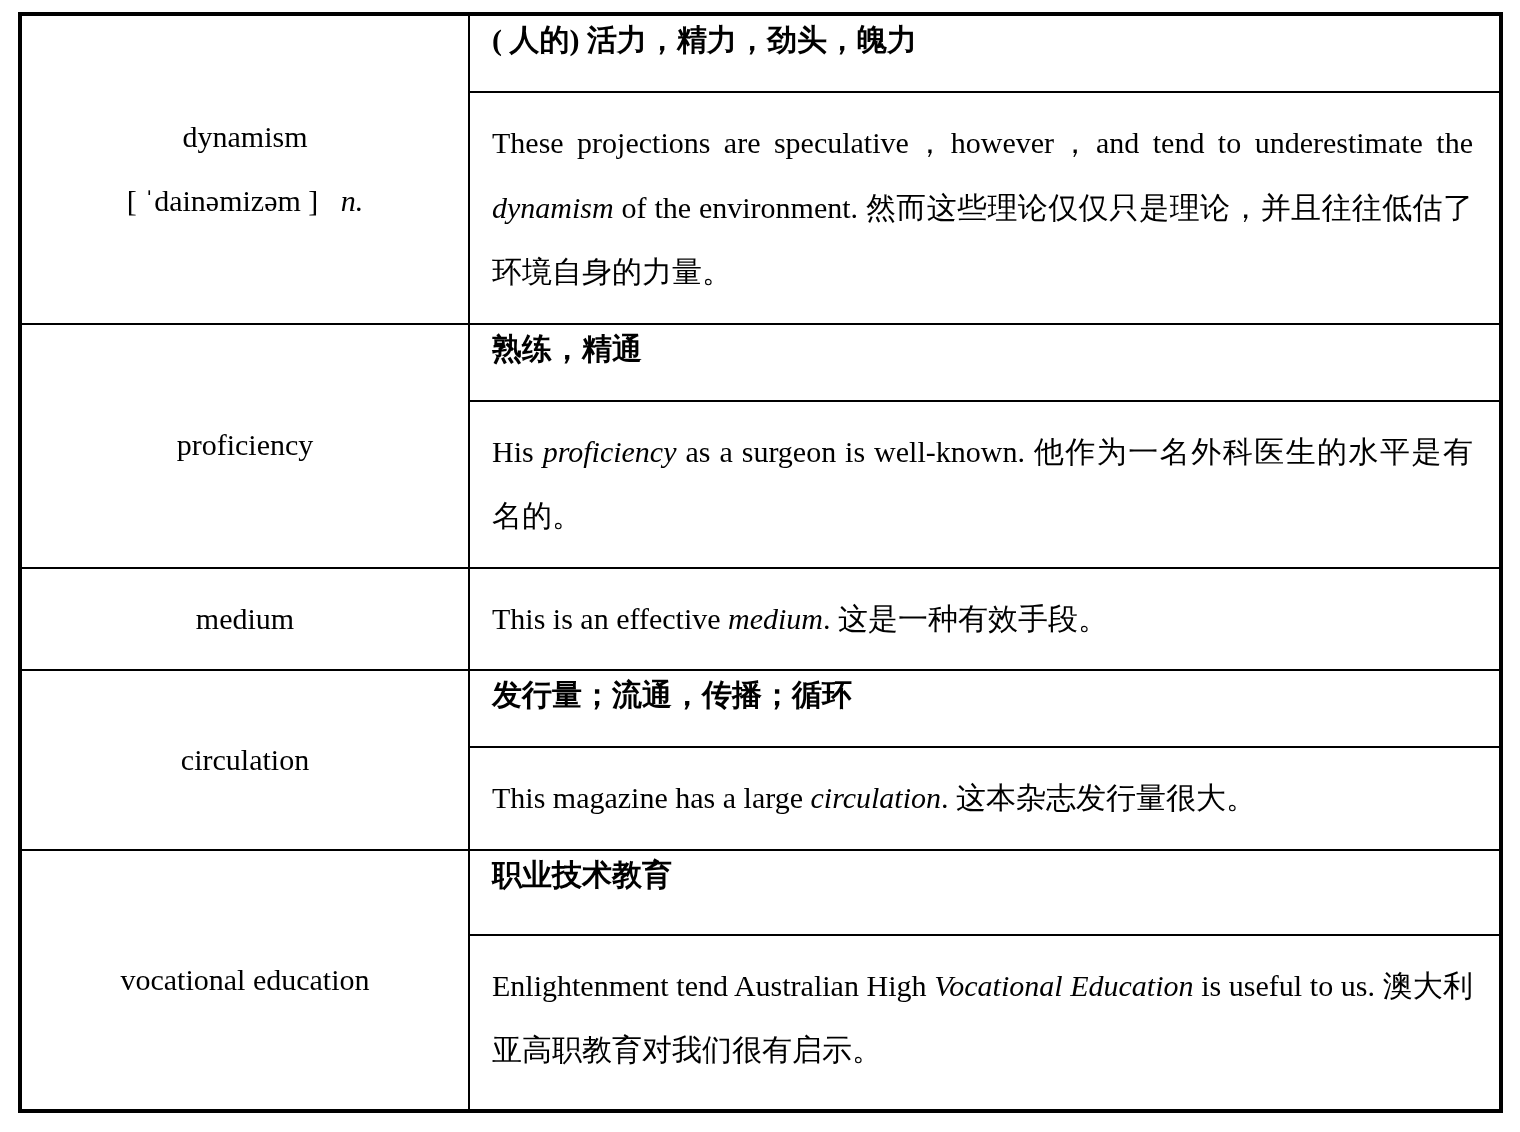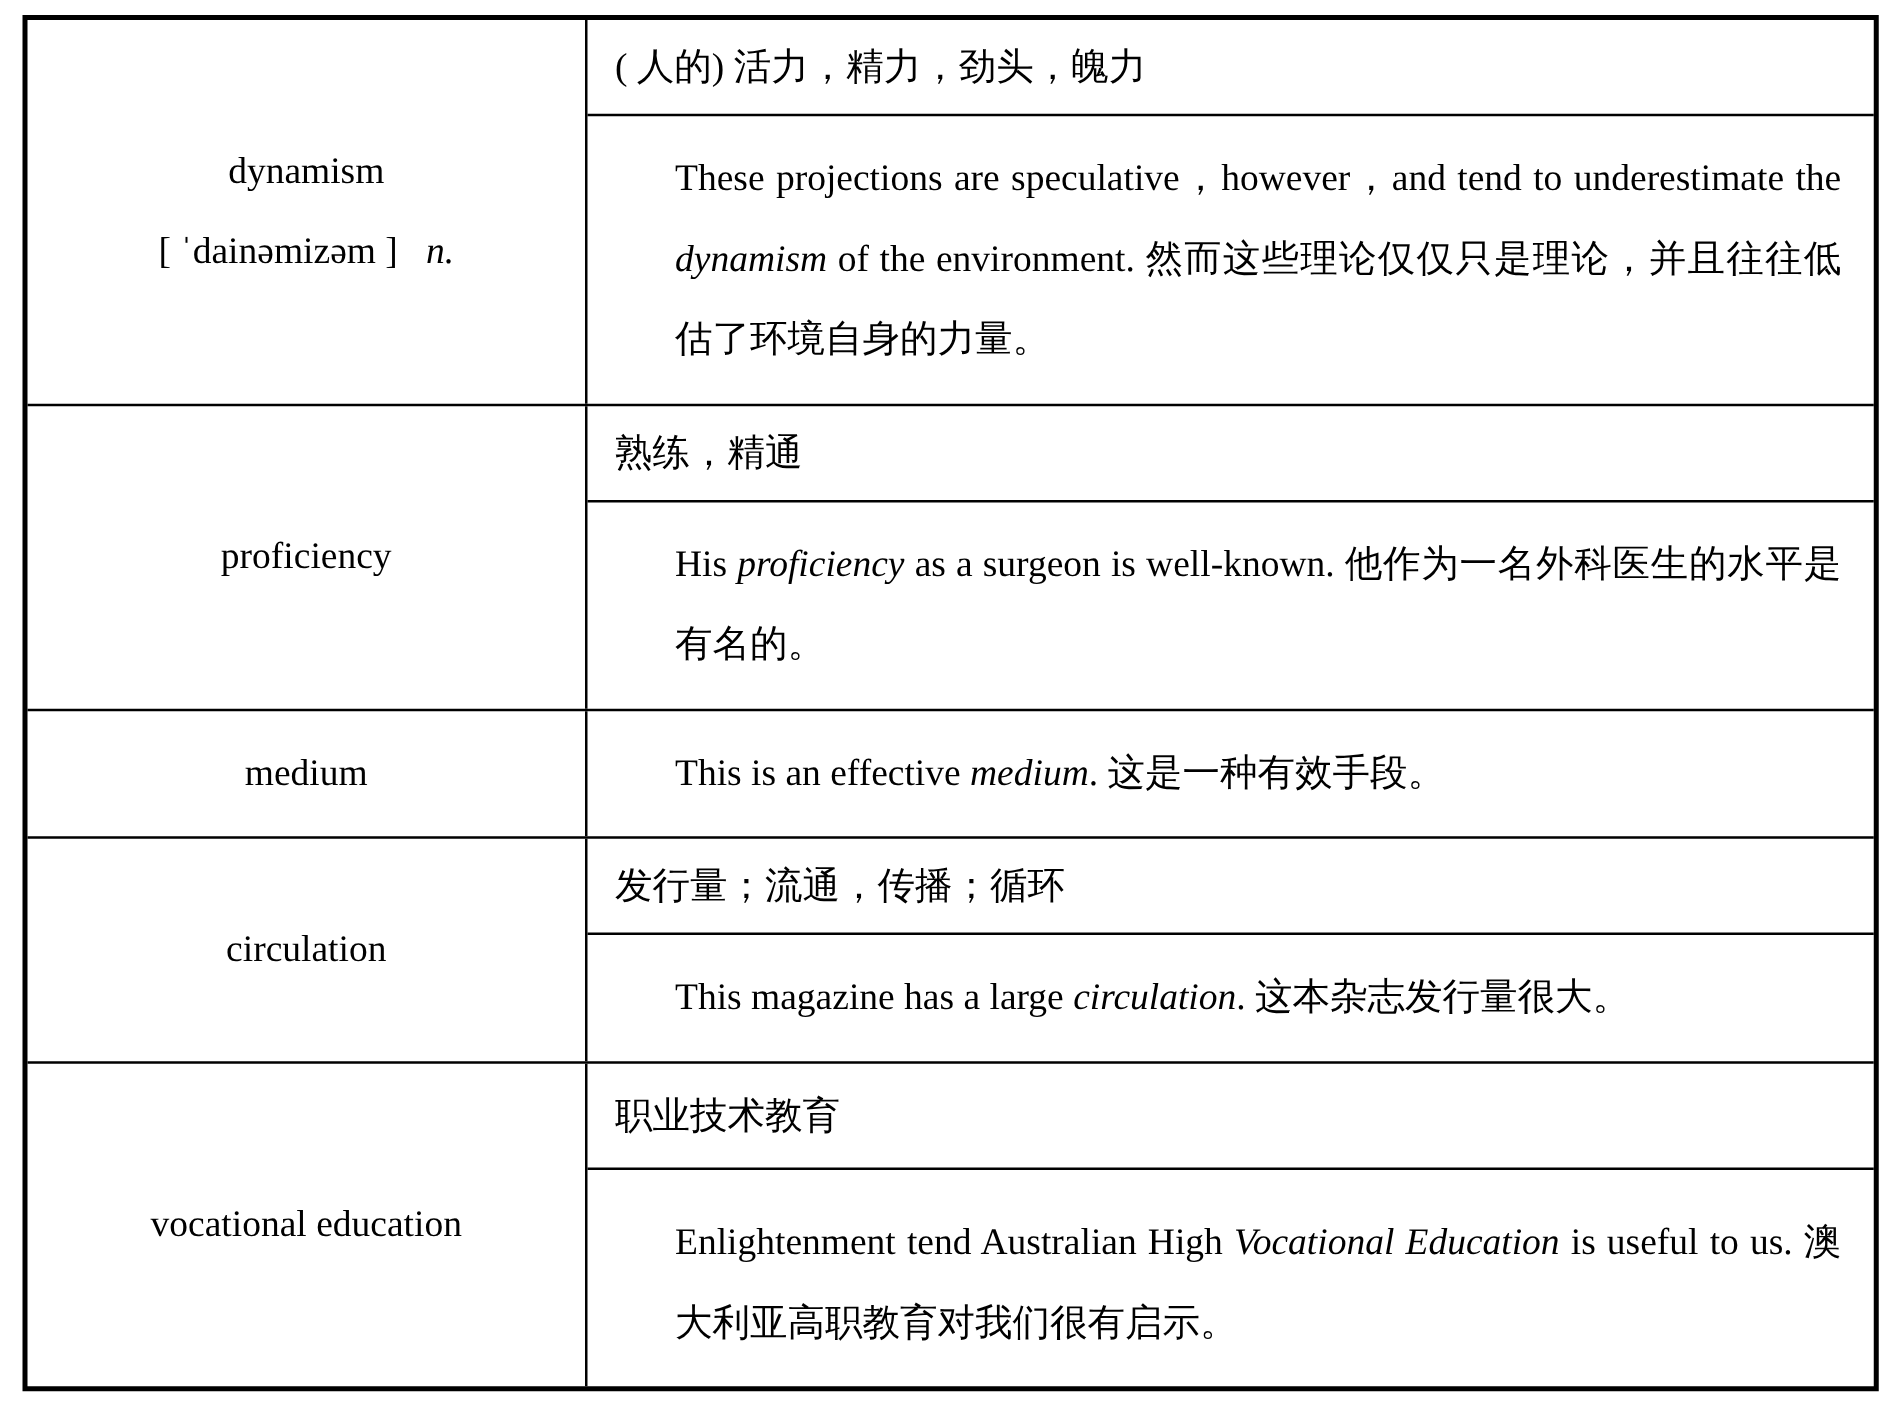--- a/index.html
+++ b/index.html
@@ -48,31 +48,30 @@
     text-align: center;
     font-size: 30px;
     line-height: 2.15;
     padding: 6px 10px;
     box-sizing: border-box;
   }
   .definition-cell {
     min-height: 77px;
     border-bottom: 2px solid #000000;
     display: flex;
-    align-items: center;
     font-size: 30px;
     padding: 4px 26px 4px 22px;
     box-sizing: border-box;
+    font-weight: bold;
   }
   .example-cell {
     display: flex;
-    align-items: flex-end;
+    align-items: flex-start;
     padding: 18px 26px 18px 22px;
     box-sizing: border-box;
-    margin-left: 48px;
   }
   .example-text {
     width: 100%;
     font-size: 30px;
     line-height: 2.15;
     text-align: justify;
     text-justify: inter-word;
   }
   .ex-tall   { min-height: 227px; }
   .ex-mid    { min-height: 155px; }

